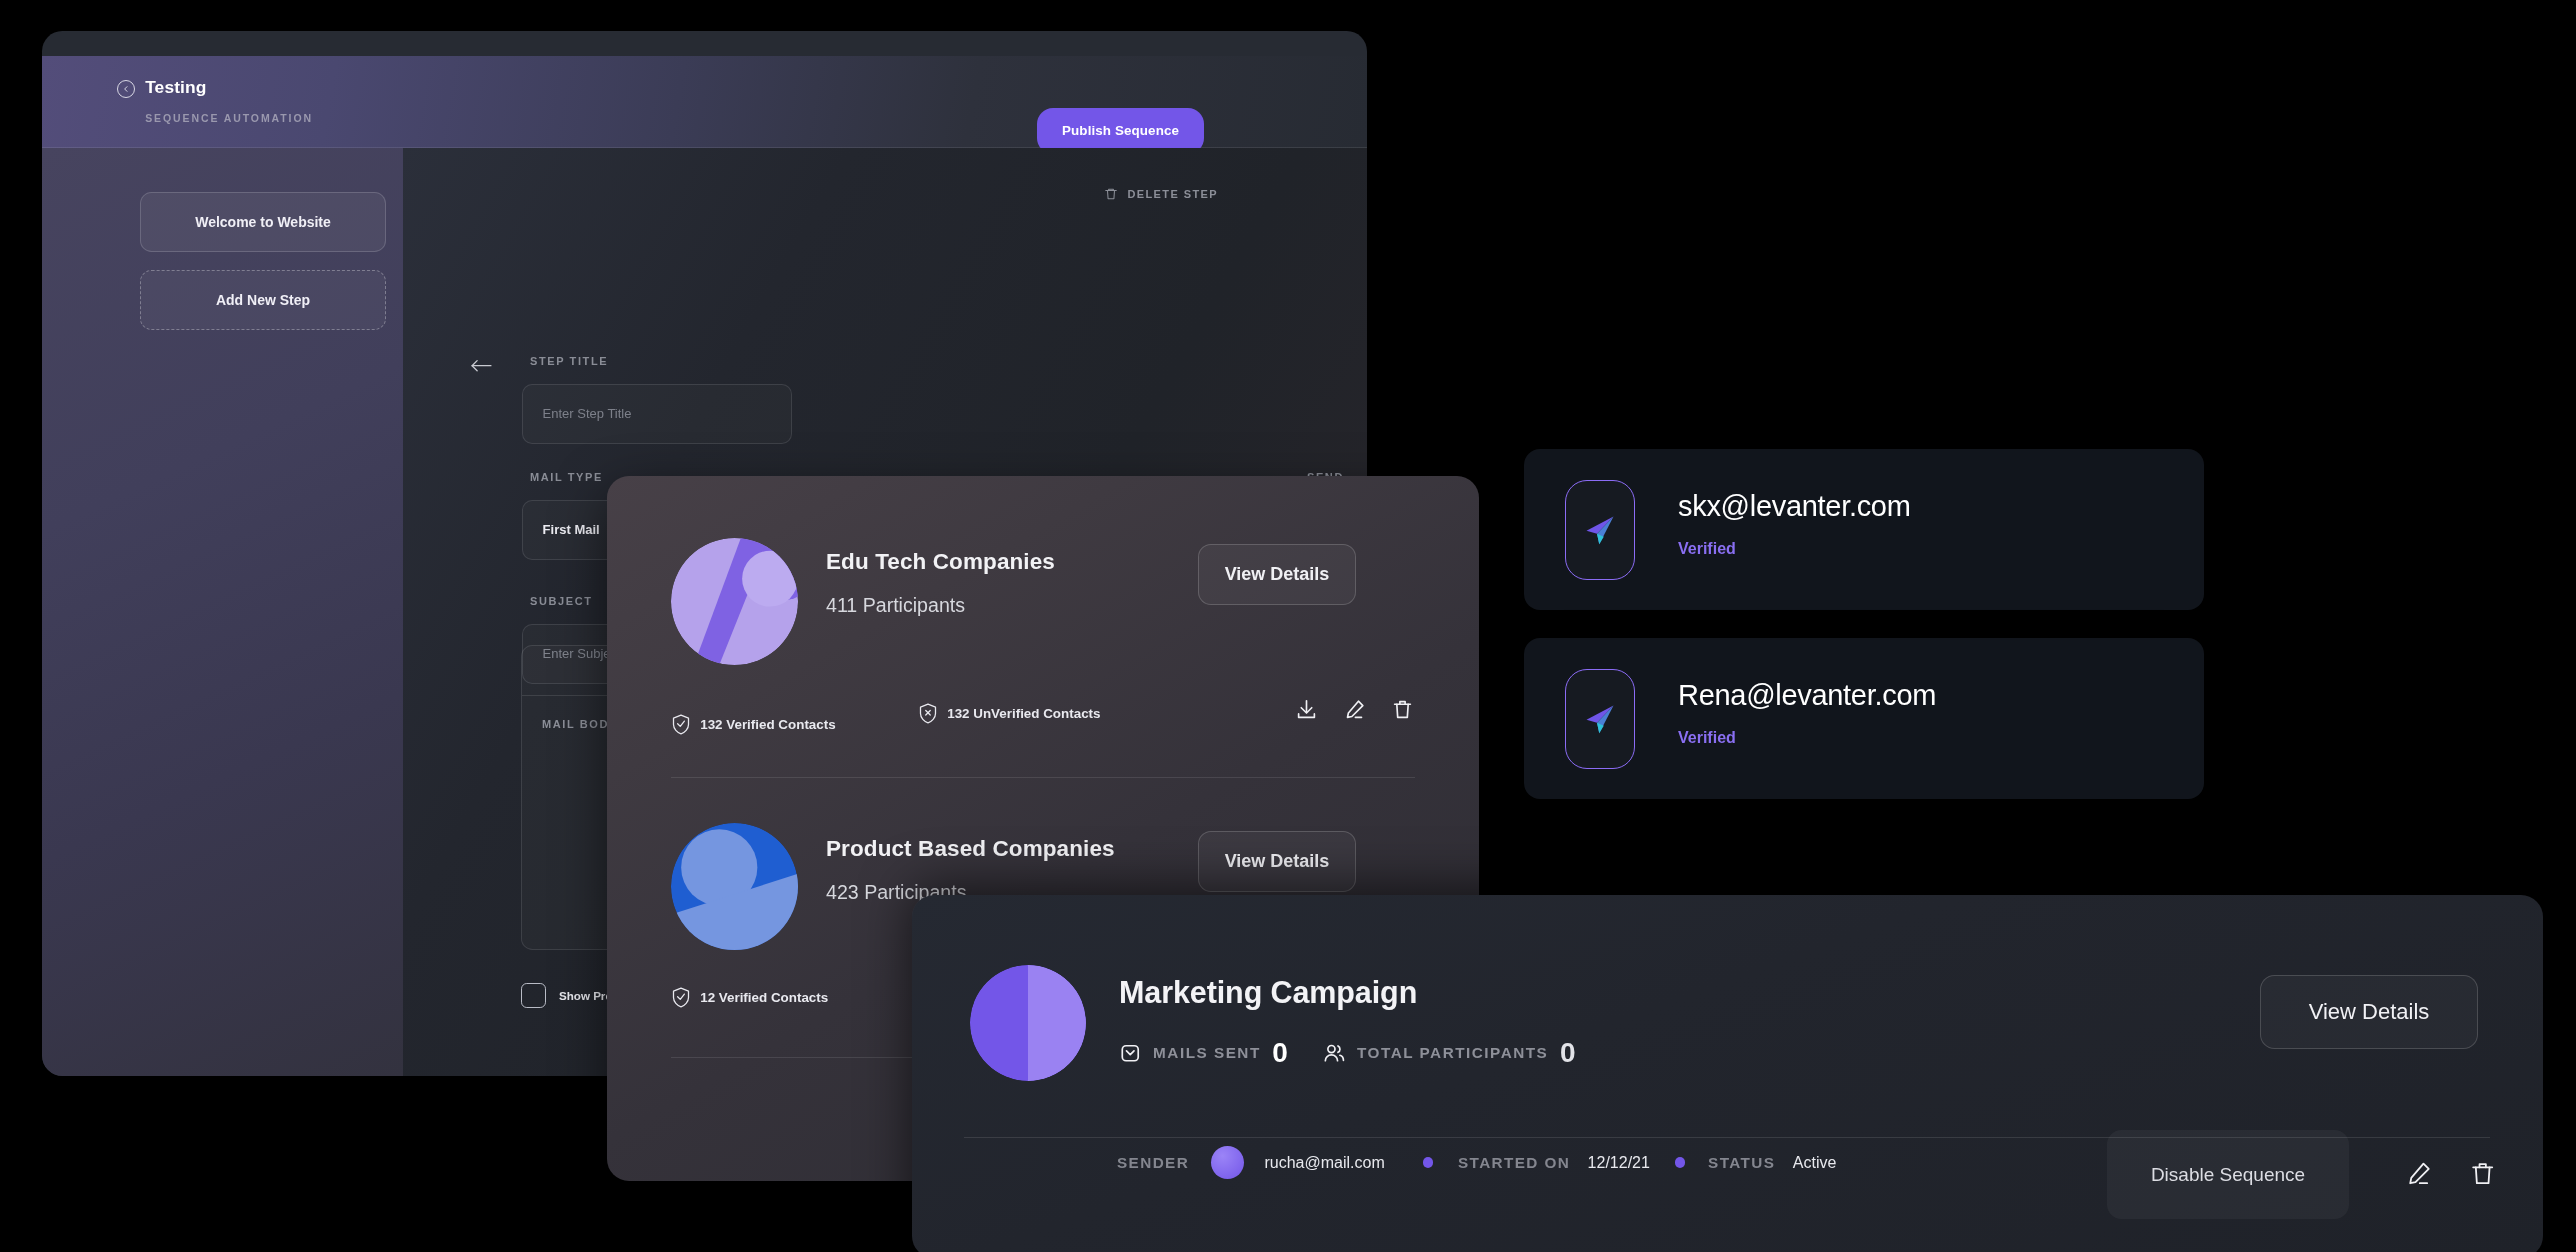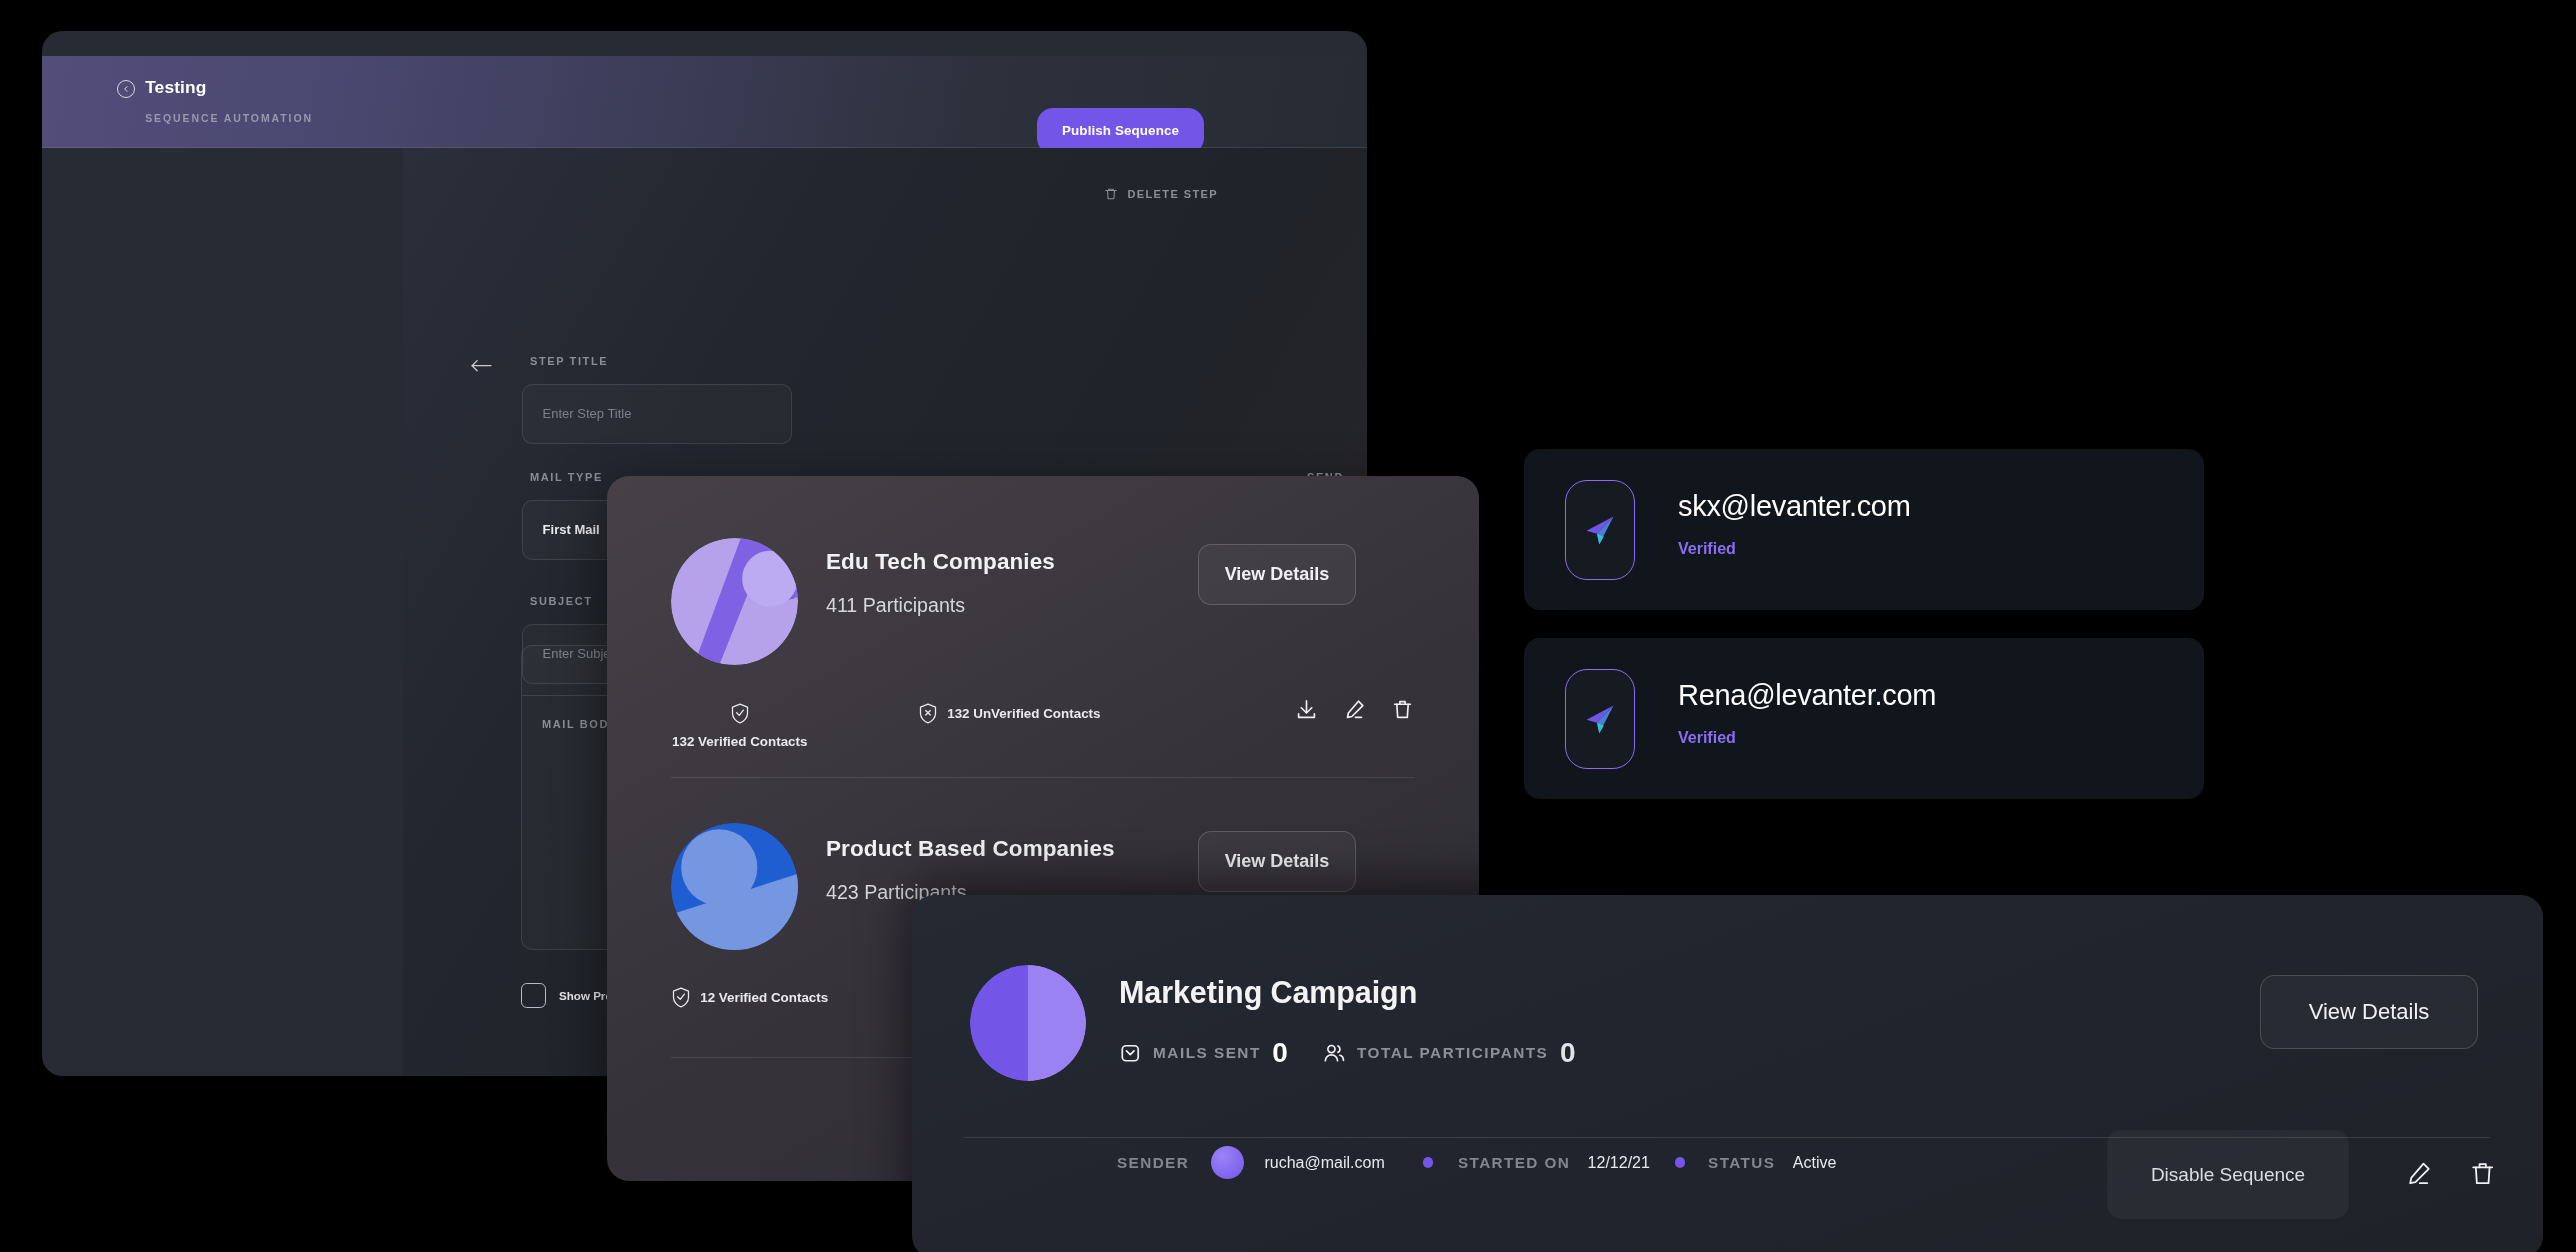--- a/index.html
+++ b/index.html
@@ -186,20 +186,24 @@
               </svg>
           </div>
           <div>
             <div class="hdr-title">Testing</div>
             <div class="hdr-sub">SEQUENCE AUTOMATION</div>
           </div>
         </div>
         <button class="publish-btn">Publish Sequence</button>
       </div>
 
+      <div class="builder-left">
+        <div class="step-card s1">Welcome to Website</div>
+        <div class="step-card s2">Add New Step</div>
+      </div>
 
       <div class="builder-right">
 
         <div class="delete-step">
           <svg viewBox="0 0 24 24" fill="none" stroke="#8c8f98" stroke-width="1.8" stroke-linecap="round" stroke-linejoin="round">
               <polyline points="3 6 5 6 21 6"></polyline>
               <path d="M8 6V4h8v2"></path>
               <path d="M6 6l1 14h10l1-14"></path>
             </svg>
           <span>DELETE STEP</span>
@@ -256,21 +260,21 @@
           <circle cx="50" cy="50" r="50" fill="#b5a2eb"></circle>
           <path d="M55 0 L78 0 L38 100 L18 100 Z" fill="#7f62e3"></path>
           <path d="M78 0 L100 0 L100 46 A26 26 0 0 1 62 27 Z" fill="#7f62e3"></path>
           <circle cx="78" cy="32" r="22" fill="#bcabf0"></circle>
         </svg>
     </div>
     <div class="cc-title" style="left:219px;top:73px;">Edu Tech Companies</div>
     <div class="cc-sub" style="left:219px;top:118px;">411 Participants</div>
     <button class="vd-btn" style="left:591px;top:68px;">View Details</button>
 
-    <div class="badge" style="left:65px;top:227px;flex-direction:column;">
+    <div class="badge" style="left:65px;top:238px;">
       <svg viewBox="0 0 24 28" fill="none" stroke="#e9e9ef" stroke-width="1.7" stroke-linecap="round" stroke-linejoin="round">
           <path d="M12 1.5 L22 5.5 V14 C22 20 17 25 12 26.5 C7 25 2 20 2 14 V5.5 Z"></path>
           <polyline points="7.5 13 11 16.5 16.5 9.5"></polyline>
         </svg>
       <span>132 Verified Contacts</span>
     </div>
     <div class="badge" style="left:312px;top:227px;">
       <svg viewBox="0 0 24 28" fill="none" stroke="#e9e9ef" stroke-width="1.7" stroke-linecap="round" stroke-linejoin="round">
           <path d="M12 1.5 L22 5.5 V14 C22 20 17 25 12 26.5 C7 25 2 20 2 14 V5.5 Z"></path>
           <line x1="9" y1="10" x2="15" y2="16"></line>

